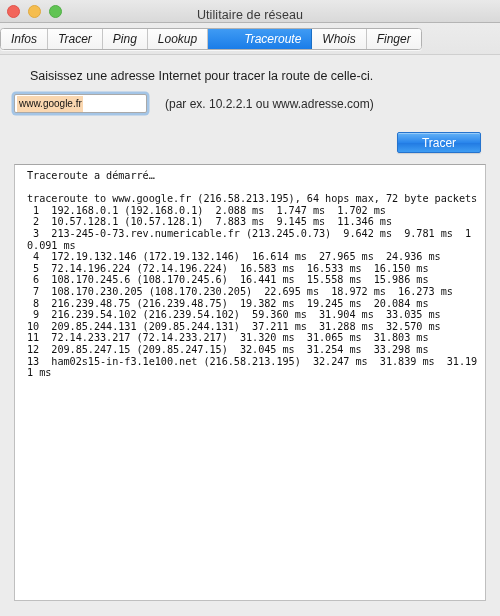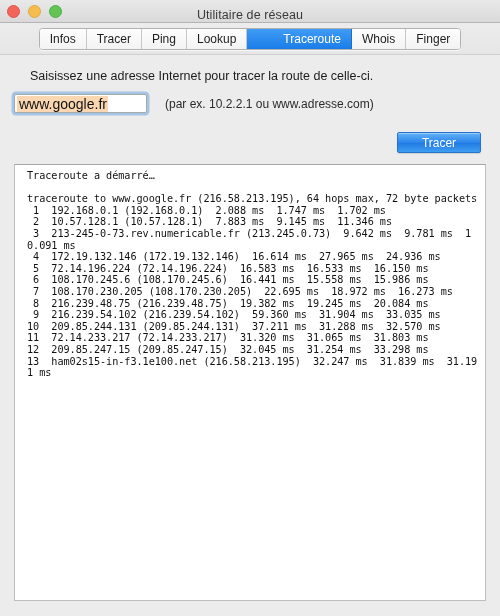--- a/index.html
+++ b/index.html
@@ -61,22 +61,22 @@
     letter-spacing: 0.1px;
     user-select: none;
   }
 
   
   .tabbar-wrap {
     height: 31px;
     background: linear-gradient(to bottom, #ececec 0%, #e6e6e6 100%);
     display: flex;
     align-items: center;
-    justify-content: center;
     border-bottom: 1px solid #cfcfcf;
+    font-style: italic;
   }
   .tabs {
     display: flex;
     border: 1px solid #b1b1b1;
     border-radius: 3.5px;
     overflow: hidden;
     box-shadow: 0 1px 0 rgba(255,255,255,0.7);
     background: #fdfdfd;
     height: 20px;
   }
@@ -124,21 +124,21 @@
     background: #ffffff;
     border: 1px solid #a9a9a9;
     border-radius: 2px;
     box-shadow: 0 0 0 2.5px rgba(106,166,226,0.55);
     display: flex;
     align-items: center;
     padding: 0 2px;
     box-sizing: border-box;
   }
   .addr-value {
-    font-size: 14px;
+    font-size: 10px;
     color: #111111;
     background: #fad7b0;
     padding: 1px 1px 1px 2px;
     line-height: 14px;
     white-space: nowrap;
   }
   .hint {
     margin-left: 18px;
     font-size: 12px;
     color: #2b2b2b;

